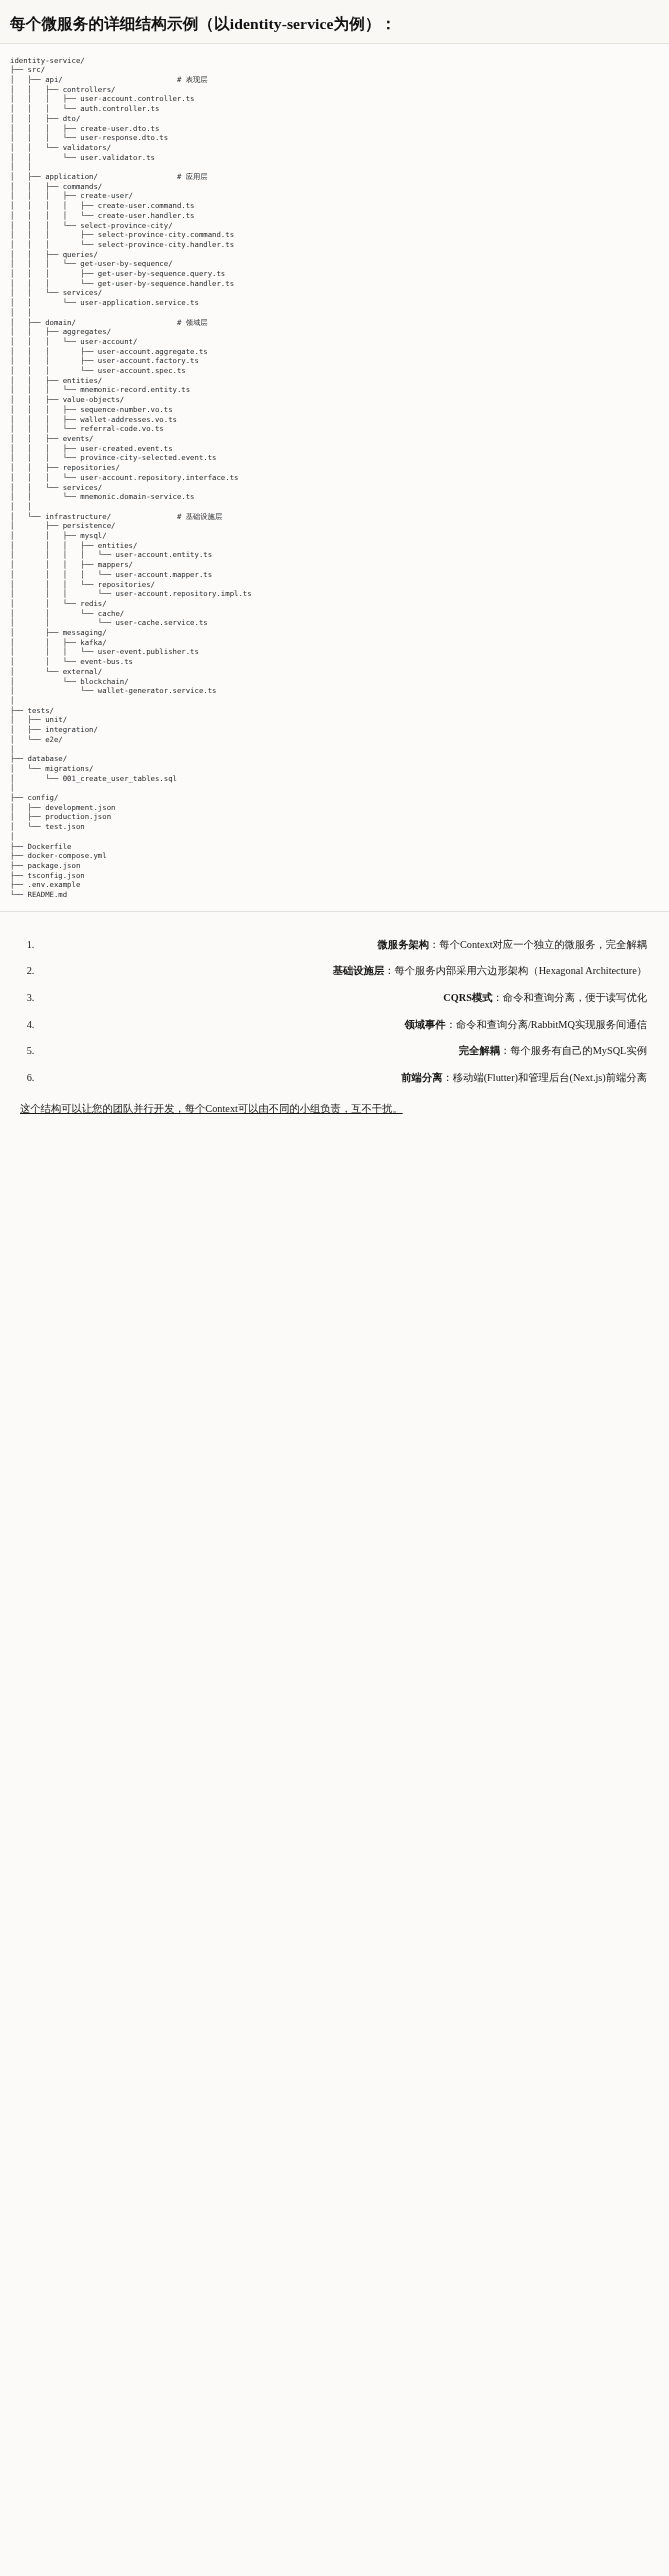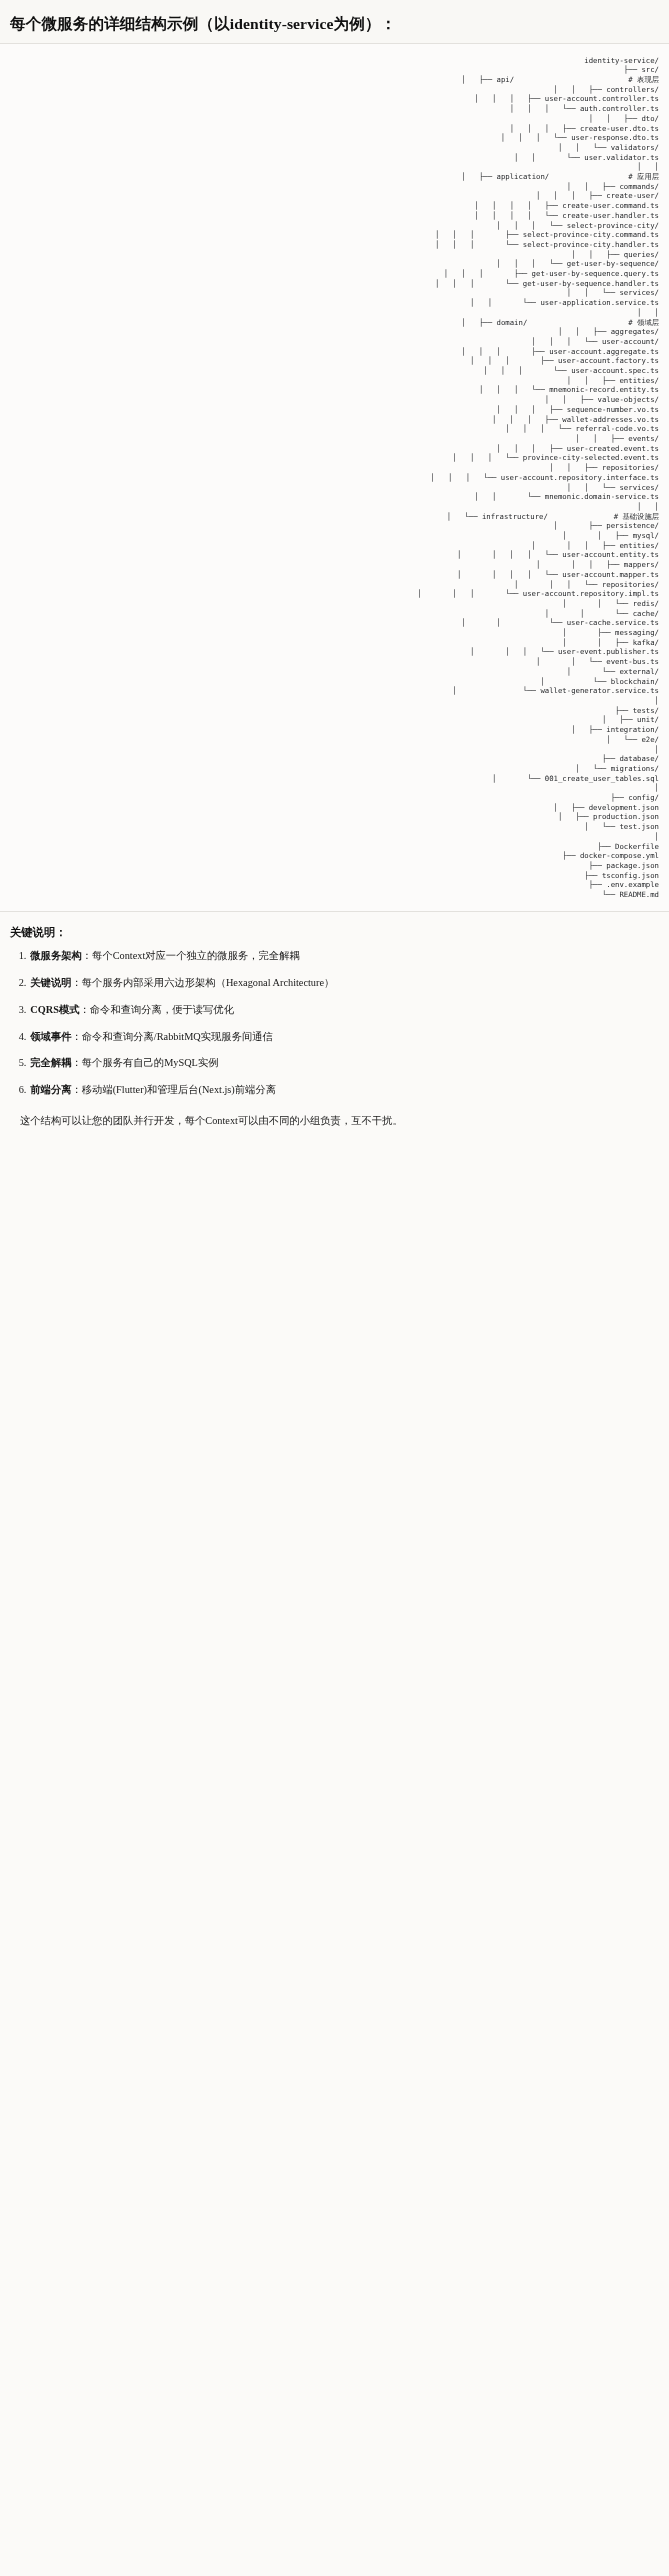--- a/index.html
+++ b/index.html
@@ -31,21 +31,20 @@
     line-height: 1.25;
     letter-spacing: 0.1px;
     color: #111111;
     margin: 0;
   }
   
   .tree-block {
     padding: 11.3px 10px 11.3px 10px;
     background: #fcfbfa;
     border-bottom: 0.6px solid #e3e1dd;
-    text-align: right;
   }
   pre.tree {
     margin: 0;
     font-family: "DejaVu Sans Mono", "Liberation Mono", monospace;
     font-size: 7.3px;
     line-height: 9.7px;
     color: #26282b;
     white-space: pre;
     letter-spacing: 0px;
     tab-size: 4;
@@ -56,24 +55,25 @@
     background: #fbfaf8;
   }
   .kp-title {
     font-family: "Liberation Serif", serif;
     font-weight: bold;
     font-size: 11.3px;
     color: #111111;
     margin: 0 0 8.8px 0;
   }
   ol.kp-list {
-    margin: 4px;
+    margin: 12px;
     padding: 0 0 0 15px;
     list-style-position: outside;
     list-style-type: decimal;
+    text-align: right;
   }
   ol.kp-list li {
     font-family: "Liberation Serif", serif;
     font-size: 10.3px;
     line-height: 1.5;
     color: #181818;
     margin-bottom: 11.3px;
     padding-left: 1.3px;
   }
   ol.kp-list li .kp-term {
@@ -82,20 +82,21 @@
   ol.kp-list li .kp-desc {
     font-weight: normal;
   }
   .kp-footer {
     font-family: "Liberation Serif", serif;
     font-size: 10.3px;
     line-height: 1.5;
     color: #181818;
     padding: 3.8px 10px 16.3px 10px;
     margin: 0;
+    text-decoration: underline;
   }
 </style>
 </head>
 <body>
 
 <div class="page">
 
   <div class="doc-header">
     <h1 class="doc-title">每个微服务的详细结构示例（以identity-service为例）：</h1>
   </div>
@@ -184,27 +185,26 @@
 │
 ├── Dockerfile
 ├── docker-compose.yml
 ├── package.json
 ├── tsconfig.json
 ├── .env.example
 └── README.md</pre>
   </div>
 
   <div class="keypoints">
-    <h2 class="kp-title">关键说明：</h2>
     <ol class="kp-list">
       <li>
         <span class="kp-term">微服务架构</span><span class="kp-desc">：每个Context对应一个独立的微服务，完全解耦</span>
       </li>
       <li>
-        <span class="kp-term">关键说明</span><span class="kp-desc">：每个服务内部采用六边形架构（Hexagonal Architecture）</span>
+        <span class="kp-term">基础设施层</span><span class="kp-desc">：每个服务内部采用六边形架构（Hexagonal Architecture）</span>
       </li>
       <li>
         <span class="kp-term">CQRS模式</span><span class="kp-desc">：命令和查询分离，便于读写优化</span>
       </li>
       <li>
         <span class="kp-term">领域事件</span><span class="kp-desc">：命令和查询分离/RabbitMQ实现服务间通信</span>
       </li>
       <li>
         <span class="kp-term">完全解耦</span><span class="kp-desc">：每个服务有自己的MySQL实例</span>
       </li>

